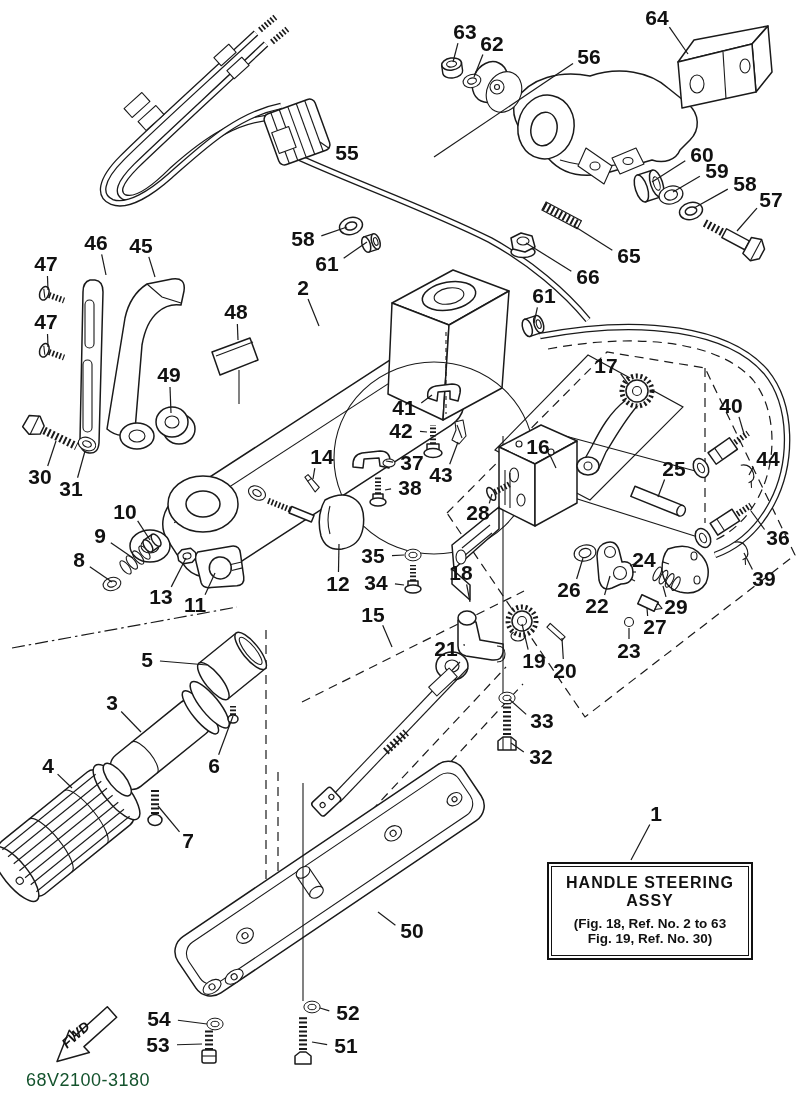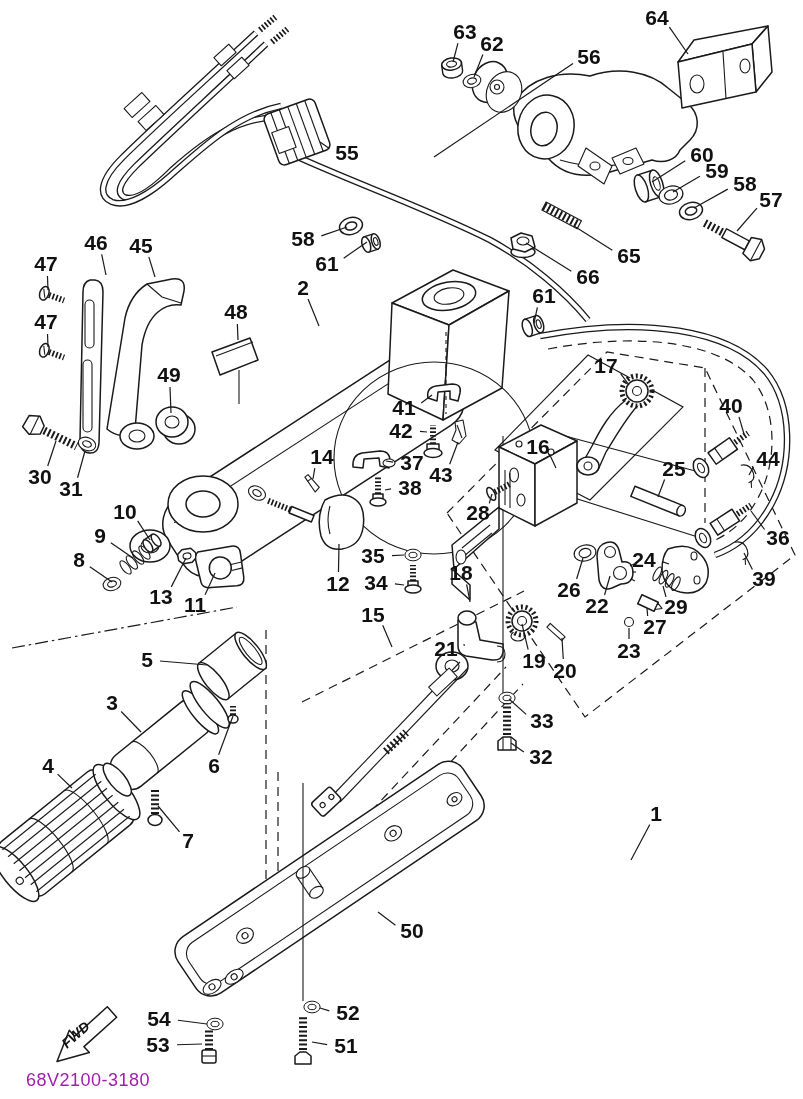--- a/index.html
+++ b/index.html
@@ -24,21 +24,21 @@
   .fwd-text{font-family:"Liberation Sans",sans-serif;font-size:14px;font-weight:700;
             font-style:italic;fill:#111;}
   .title-box{position:absolute;left:547px;top:862px;width:206px;height:98px;
              border:2px solid #111;box-sizing:border-box;background:#fff;}
   .title-box-inner{position:absolute;left:2px;top:2px;right:2px;bottom:2px;
              border:1.5px solid #111;text-align:center;color:#111;}
   .tb-l1{margin-top:7px;font-size:16px;font-weight:700;letter-spacing:1px;}
   .tb-l2{font-size:16px;font-weight:700;letter-spacing:1px;}
   .tb-f1{margin-top:6px;font-size:13.5px;font-weight:700;}
   .tb-f2{font-size:13.5px;font-weight:700;}
-  .drawing-code{position:absolute;left:26px;top:1070px;font-size:18px;color:#a21caf;
+  .drawing-code{position:absolute;left:26px;top:1070px;font-size:18px;color:#14532d;
                 letter-spacing:0.5px;}
 </style>
 </head>
 <body>
 
 <div class="stage">
 <svg id="diagram" width="803" height="1099" viewBox="0 0 803 1099">
   <defs>
     <g id="washer">
           <ellipse class="ptn" rx="9" ry="6.5"></ellipse>
@@ -640,15 +640,23 @@
         <text x="465" y="39" class="callout">63</text>
         <line x1="669.3979395718377" y1="27.093225628240873" x2="688" y2="54" class="leader"></line>
         <text x="657" y="25" class="callout">64</text>
         <line x1="612.3199841146267" y1="250.2537744318331" x2="574" y2="226" class="leader"></line>
         <text x="629" y="263" class="callout">65</text>
         <line x1="571.340564235245" y1="271.23000866551774" x2="526" y2="243" class="leader"></line>
         <text x="588" y="284" class="callout">66</text>
       </g>
 </svg>
 
+<div class="title-box">
+  <div class="title-box-inner">
+    <div class="tb-l1">HANDLE  STEERING</div>
+    <div class="tb-l2">ASSY</div>
+    <div class="tb-f1">(Fig. 18, Ref. No. 2 to 63</div>
+    <div class="tb-f2">Fig. 19, Ref. No. 30)</div>
+  </div>
+</div>
 
 <div class="drawing-code">68V2100-3180</div>
 </div>
 
 </body></html>

